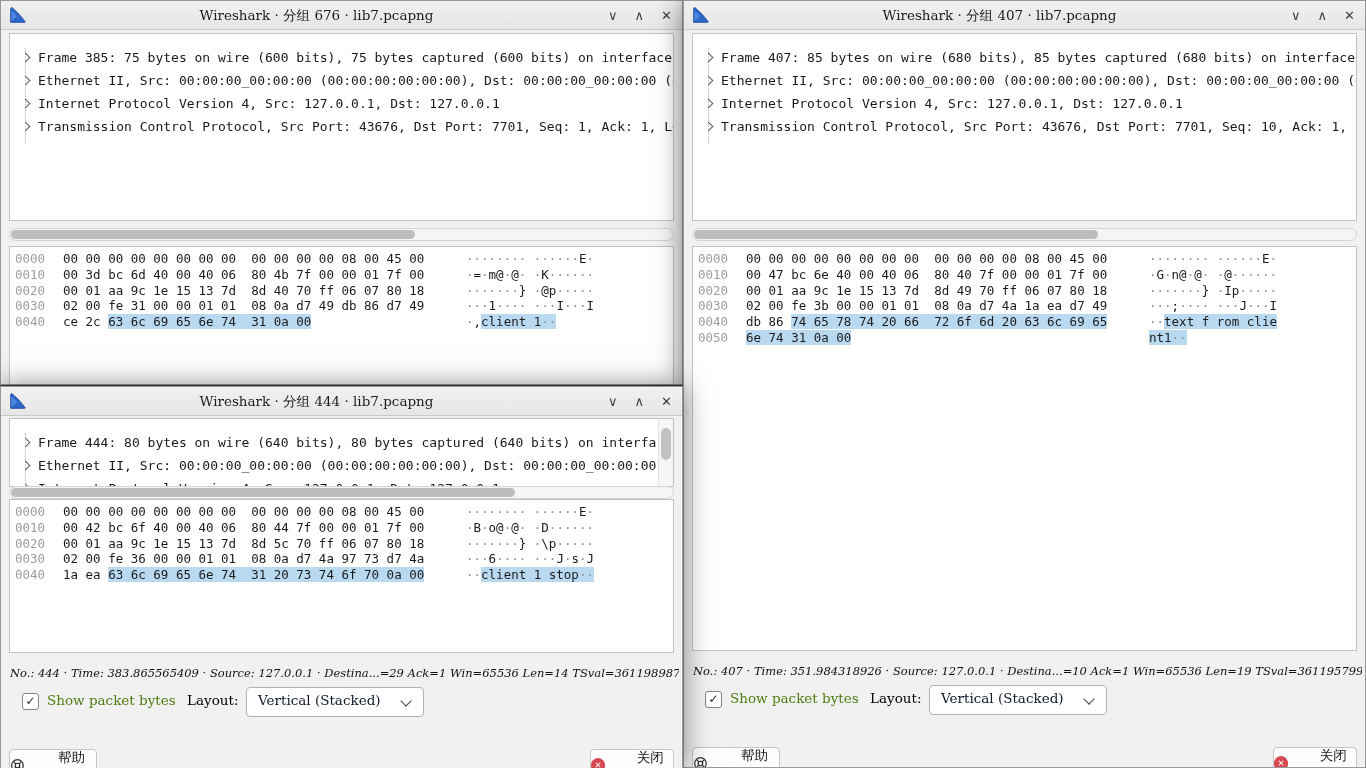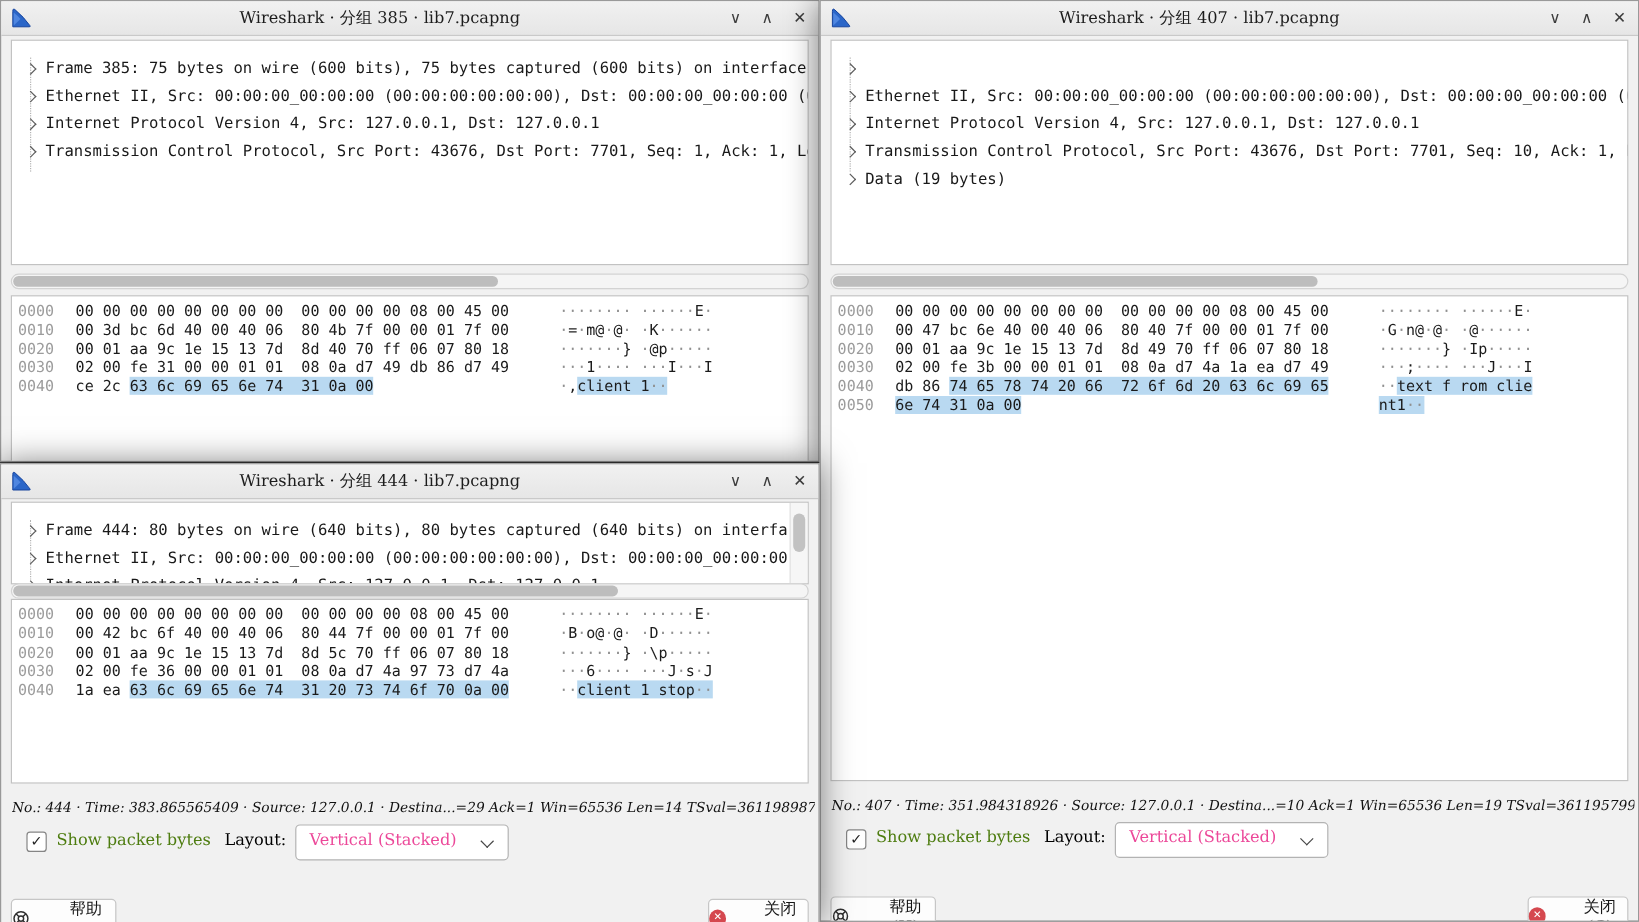--- a/index.html
+++ b/index.html
@@ -60,21 +60,21 @@
   .ctlrow{position:absolute;left:8px;right:8px;height:32px;}
   #w2 .ctlrow{top:684px;}
   #w3 .ctlrow{top:300px;}
   .cbx{position:absolute;left:13px;top:6px;width:17px;height:17px;background:#fff;border:1px solid #858585;
        border-radius:3px;box-sizing:border-box;text-align:center;line-height:14px;font-size:12px;color:#222;
        font-family:"DejaVu Sans",sans-serif;font-weight:bold;}
   .cbxlabel{position:absolute;left:38px;top:5px;font-size:13.5px;color:#4d7c0f;}
   .laylabel{position:absolute;left:178px;top:5px;font-size:13.5px;color:#000000;}
   .dropdown{position:absolute;left:237px;top:0;width:178px;height:30px;background:#fff;
             border:1px solid #b3b3b3;border-radius:4px;box-sizing:border-box;}
-  .dropval{position:absolute;left:11px;top:4px;font-size:13.5px;color:#ec4899;}
+  .dropval{position:absolute;left:11px;top:4px;font-size:13.5px;color:#0f172a;}
   .dropchev{position:absolute;right:13px;top:9px;width:7px;height:7px;
             border-right:1.4px solid #474747;border-bottom:1.4px solid #474747;transform:rotate(45deg);}
 
   .btn{position:absolute;height:33px;background:#fdfdfd;border:1px solid #c6c6c6;border-radius:4px;
        font-family:"DejaVu Serif",serif;font-size:13.5px;color:#161616;display:flex;align-items:center;
        justify-content:flex-end;gap:22px;box-sizing:border-box;padding:0;margin-top:22px;}
   #w2 .btn,#w3 .btn{top:0;}
   .btnrow{position:absolute;left:8px;right:8px;height:33px;}
   #w2 .btnrow{top:724px;}
   #w3 .btnrow{top:340px;}
@@ -85,21 +85,21 @@
 </style>
 </head>
 <body>
 
 <div class="window" id="w1">
   <div class="titlebar">
     <svg class="fin" viewBox="0 0 24 24">
       <path d="M4 20 L4 6 Q4 2.6 6.2 4.6 Q14 11 19.6 19 Q20.4 20 18.8 20 Z" fill="#2b66c8" stroke="#16439c" stroke-width="0.9"></path>
       <path d="M4.8 18.8 L4.8 7 Q8 9.5 11 13 Q8 16 4.8 18.8 Z" fill="#4f86e0"></path>
     </svg>
-    <div class="title">Wireshark · 分组 385 · lib7.pcapng</div>
+    <div class="title">Wireshark · 分组 676 · lib7.pcapng</div>
     <div class="winctl">
       <span>∨</span>
       <span>∧</span>
       <span>✕</span>
     </div>
   </div>
   <div class="tree">
     <div class="guide"></div>
     <div class="treerows">
         <div class="treerow"><span class="chev"></span><span>Frame 385: 75 bytes on wire (600 bits), 75 bytes captured (600 bits) on interface</span></div>
@@ -131,25 +131,24 @@
     <div class="title">Wireshark · 分组 407 · lib7.pcapng</div>
     <div class="winctl">
       <span>∨</span>
       <span>∧</span>
       <span>✕</span>
     </div>
   </div>
   <div class="tree">
     <div class="guide"></div>
     <div class="treerows">
-        <div class="treerow"><span class="chev"></span></div>
+        <div class="treerow"><span class="chev"></span><span>Frame 407: 85 bytes on wire (680 bits), 85 bytes captured (680 bits) on interface</span></div>
         <div class="treerow"><span class="chev"></span><span>Ethernet II, Src: 00:00:00_00:00:00 (00:00:00:00:00:00), Dst: 00:00:00_00:00:00 (0</span></div>
         <div class="treerow"><span class="chev"></span><span>Internet Protocol Version 4, Src: 127.0.0.1, Dst: 127.0.0.1</span></div>
         <div class="treerow"><span class="chev"></span><span>Transmission Control Protocol, Src Port: 43676, Dst Port: 7701, Seq: 10, Ack: 1, L</span></div>
-        <div class="treerow"><span class="chev"></span><span>Data (19 bytes)</span></div>
       </div>
   </div>
   <div class="hscroll">
     <div class="hthumb"></div>
   </div>
   <div class="hexpane">
     <div class="hexrows">
         <div class="hexrow"><span class="off">0000</span><span class="hexcol"><span>00 00 00 00 00 00 00 00  00 00 00 00 08 00 45 00</span><span class="hl"></span></span><span class="asccol"><span class="dots"><span class="d">·</span><span class="d">·</span><span class="d">·</span><span class="d">·</span><span class="d">·</span><span class="d">·</span><span class="d">·</span><span class="d">·</span> <span class="d">·</span><span class="d">·</span><span class="d">·</span><span class="d">·</span><span class="d">·</span><span class="d">·</span>E<span class="d">·</span></span><span class="hl dots"></span></span></div>
         <div class="hexrow"><span class="off">0010</span><span class="hexcol"><span>00 47 bc 6e 40 00 40 06  80 40 7f 00 00 01 7f 00</span><span class="hl"></span></span><span class="asccol"><span class="dots"><span class="d">·</span>G<span class="d">·</span>n@<span class="d">·</span>@<span class="d">·</span> <span class="d">·</span>@<span class="d">·</span><span class="d">·</span><span class="d">·</span><span class="d">·</span><span class="d">·</span><span class="d">·</span></span><span class="hl dots"></span></span></div>
         <div class="hexrow"><span class="off">0020</span><span class="hexcol"><span>00 01 aa 9c 1e 15 13 7d  8d 49 70 ff 06 07 80 18</span><span class="hl"></span></span><span class="asccol"><span class="dots"><span class="d">·</span><span class="d">·</span><span class="d">·</span><span class="d">·</span><span class="d">·</span><span class="d">·</span><span class="d">·</span>} <span class="d">·</span>Ip<span class="d">·</span><span class="d">·</span><span class="d">·</span><span class="d">·</span><span class="d">·</span></span><span class="hl dots"></span></span></div>

